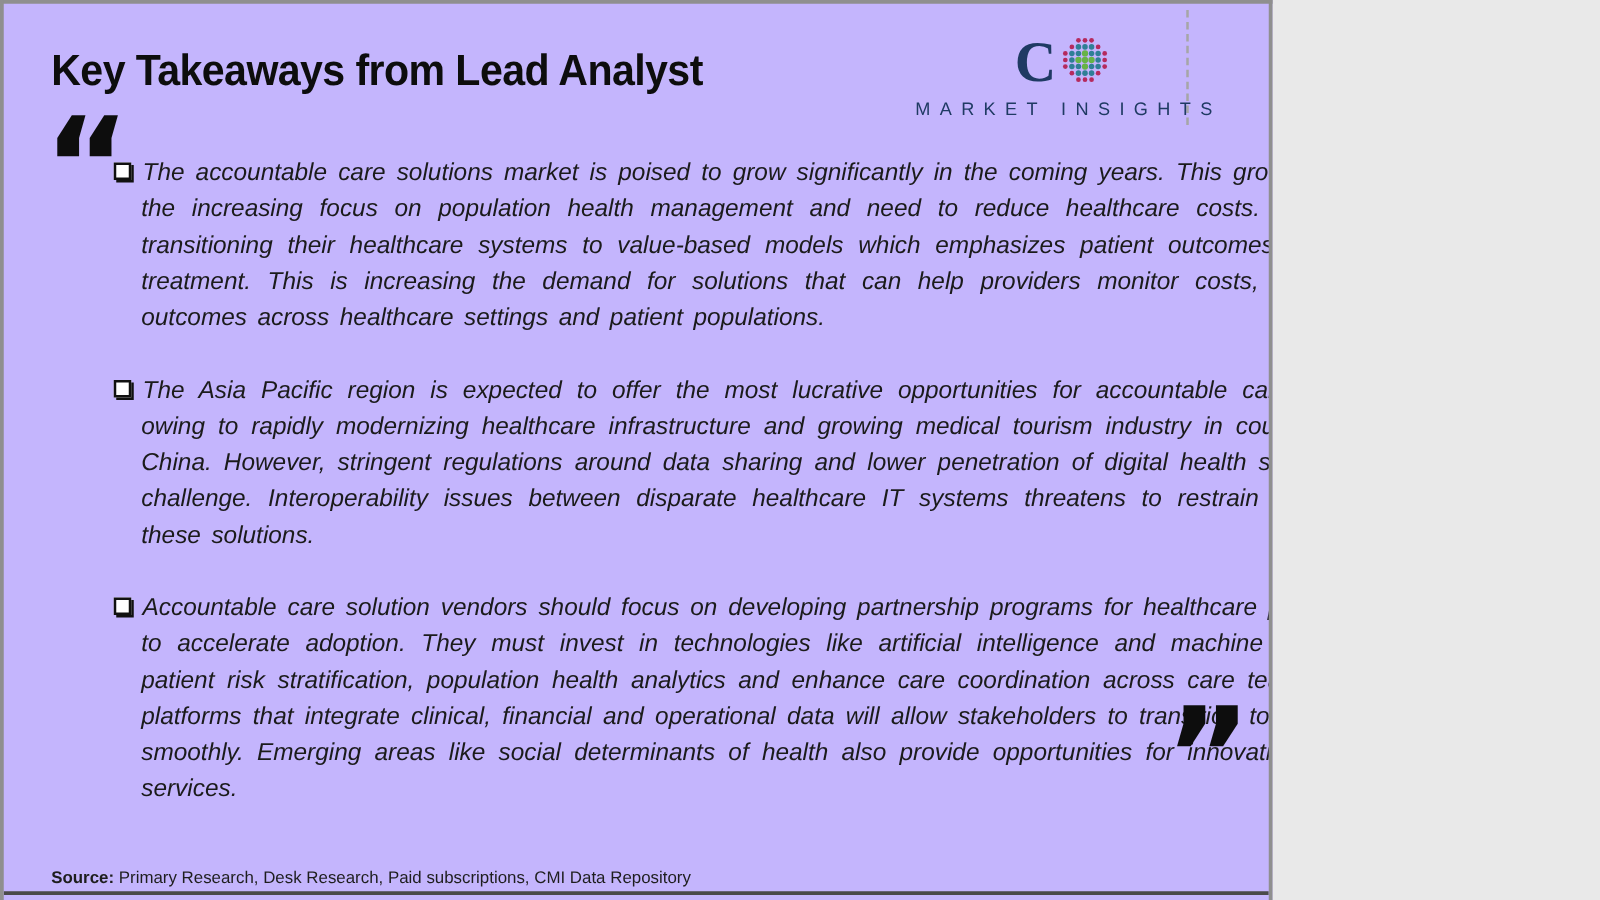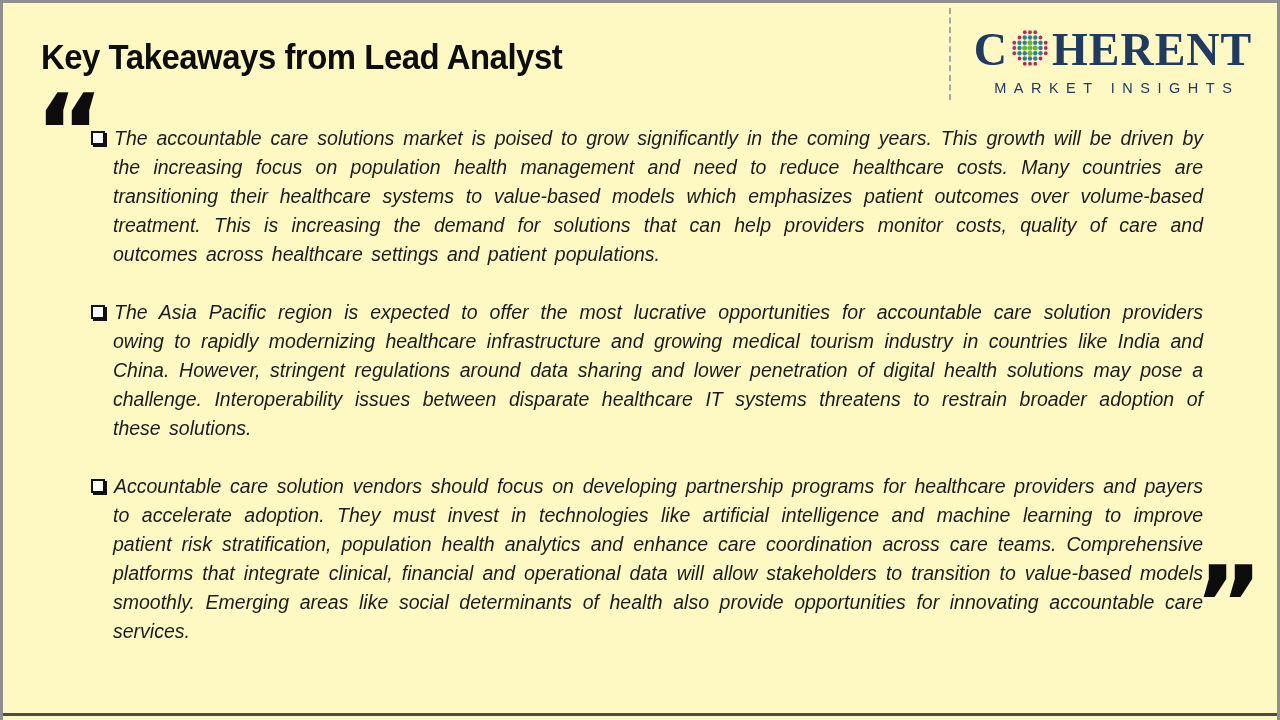--- a/index.html
+++ b/index.html
@@ -1,19 +1,19 @@
 <!DOCTYPE html>
 <html><head>
 <meta charset="utf-8">
 <style>
   html,body{margin:0;padding:0;background:#e9e9e9;}
   .slide{
     position:relative;
-    width:1280px;height:720px;
-    background:#fef9c3;
+    width:1018px;height:720px;
+    background:#c4b5fd;
     box-sizing:border-box;
     border:3px solid #8f8f8f;
     border-bottom:none;
     overflow:hidden;
     font-family:"Liberation Sans",sans-serif;
   }
   
   .title{
     position:absolute;left:38px;top:34px;
     font-size:35px;font-weight:700;color:#0d0d0d;
@@ -133,37 +133,39 @@
           <circle cx="5" cy="15" r="1.8" fill="#b52a5e"></circle>
           <circle cx="5" cy="25" r="1.8" fill="#b52a5e"></circle>
           <circle cx="35" cy="15" r="1.8" fill="#b52a5e"></circle>
           <circle cx="35" cy="25" r="1.8" fill="#b52a5e"></circle>
           <circle cx="15" cy="5" r="1.8" fill="#b52a5e"></circle>
           <circle cx="25" cy="5" r="1.8" fill="#b52a5e"></circle>
           <circle cx="15" cy="35" r="1.8" fill="#b52a5e"></circle>
           <circle cx="25" cy="35" r="1.8" fill="#b52a5e"></circle>
         </svg>
       </span>
-      <span>HERENT</span>
     </div>
     <div class="logo-tagline">MARKET INSIGHTS</div>
   </div>
 
   <div class="quote quote-open">“</div>
 
   <div class="body-text">
     <p>
       <span class="bullet"></span><span>The accountable care solutions market is poised to grow significantly in the coming years. This growth will be driven by the increasing focus on population health management and need to reduce healthcare costs. Many countries are transitioning their healthcare systems to value-based models which emphasizes patient outcomes over volume-based treatment. This is increasing the demand for solutions that can help providers monitor costs, quality of care and outcomes across healthcare settings and patient populations.</span>
     </p>
     <p>
       <span class="bullet"></span><span>The Asia Pacific region is expected to offer the most lucrative opportunities for accountable care solution providers owing to rapidly modernizing healthcare infrastructure and growing medical tourism industry in countries like India and China. However, stringent regulations around data sharing and lower penetration of digital health solutions may pose a challenge. Interoperability issues between disparate healthcare IT systems threatens to restrain broader adoption of these solutions.</span>
     </p>
     <p>
       <span class="bullet"></span><span>Accountable care solution vendors should focus on developing partnership programs for healthcare providers and payers to accelerate adoption. They must invest in technologies like artificial intelligence and machine learning to improve patient risk stratification, population health analytics and enhance care coordination across care teams. Comprehensive platforms that integrate clinical, financial and operational data will allow stakeholders to transition to value-based models smoothly. Emerging areas like social determinants of health also provide opportunities for innovating accountable care services.</span>
     </p>
   </div>
 
   <div class="quote quote-close">”</div>
 
+  <div class="source">
+    <b>Source:</b><span> Primary Research, Desk Research, Paid subscriptions, CMI Data Repository</span>
+  </div>
 
   <div class="bottom-rule"></div>
 
 </div>
 
 </body></html>

